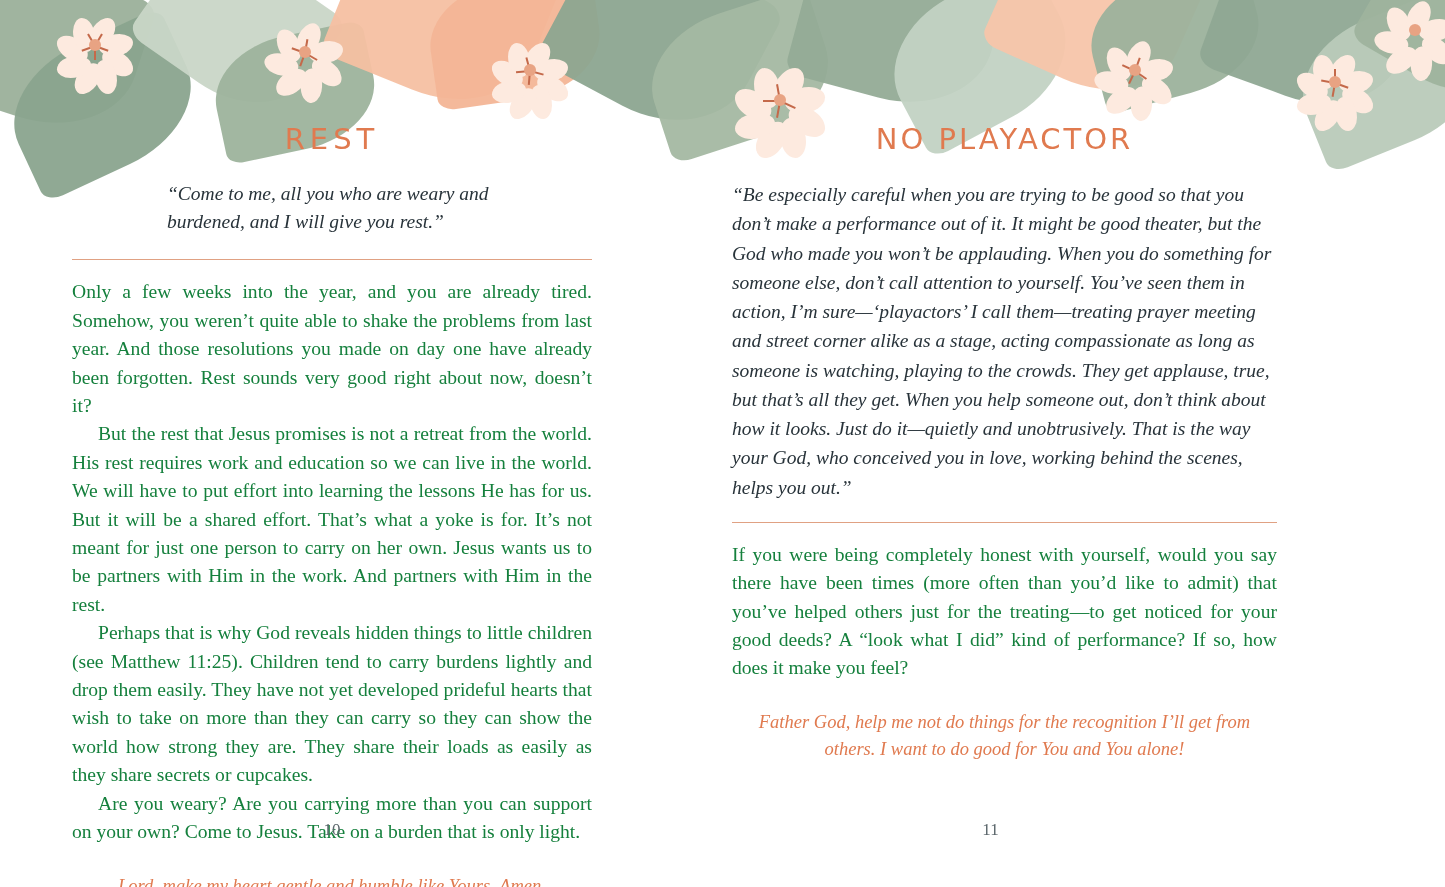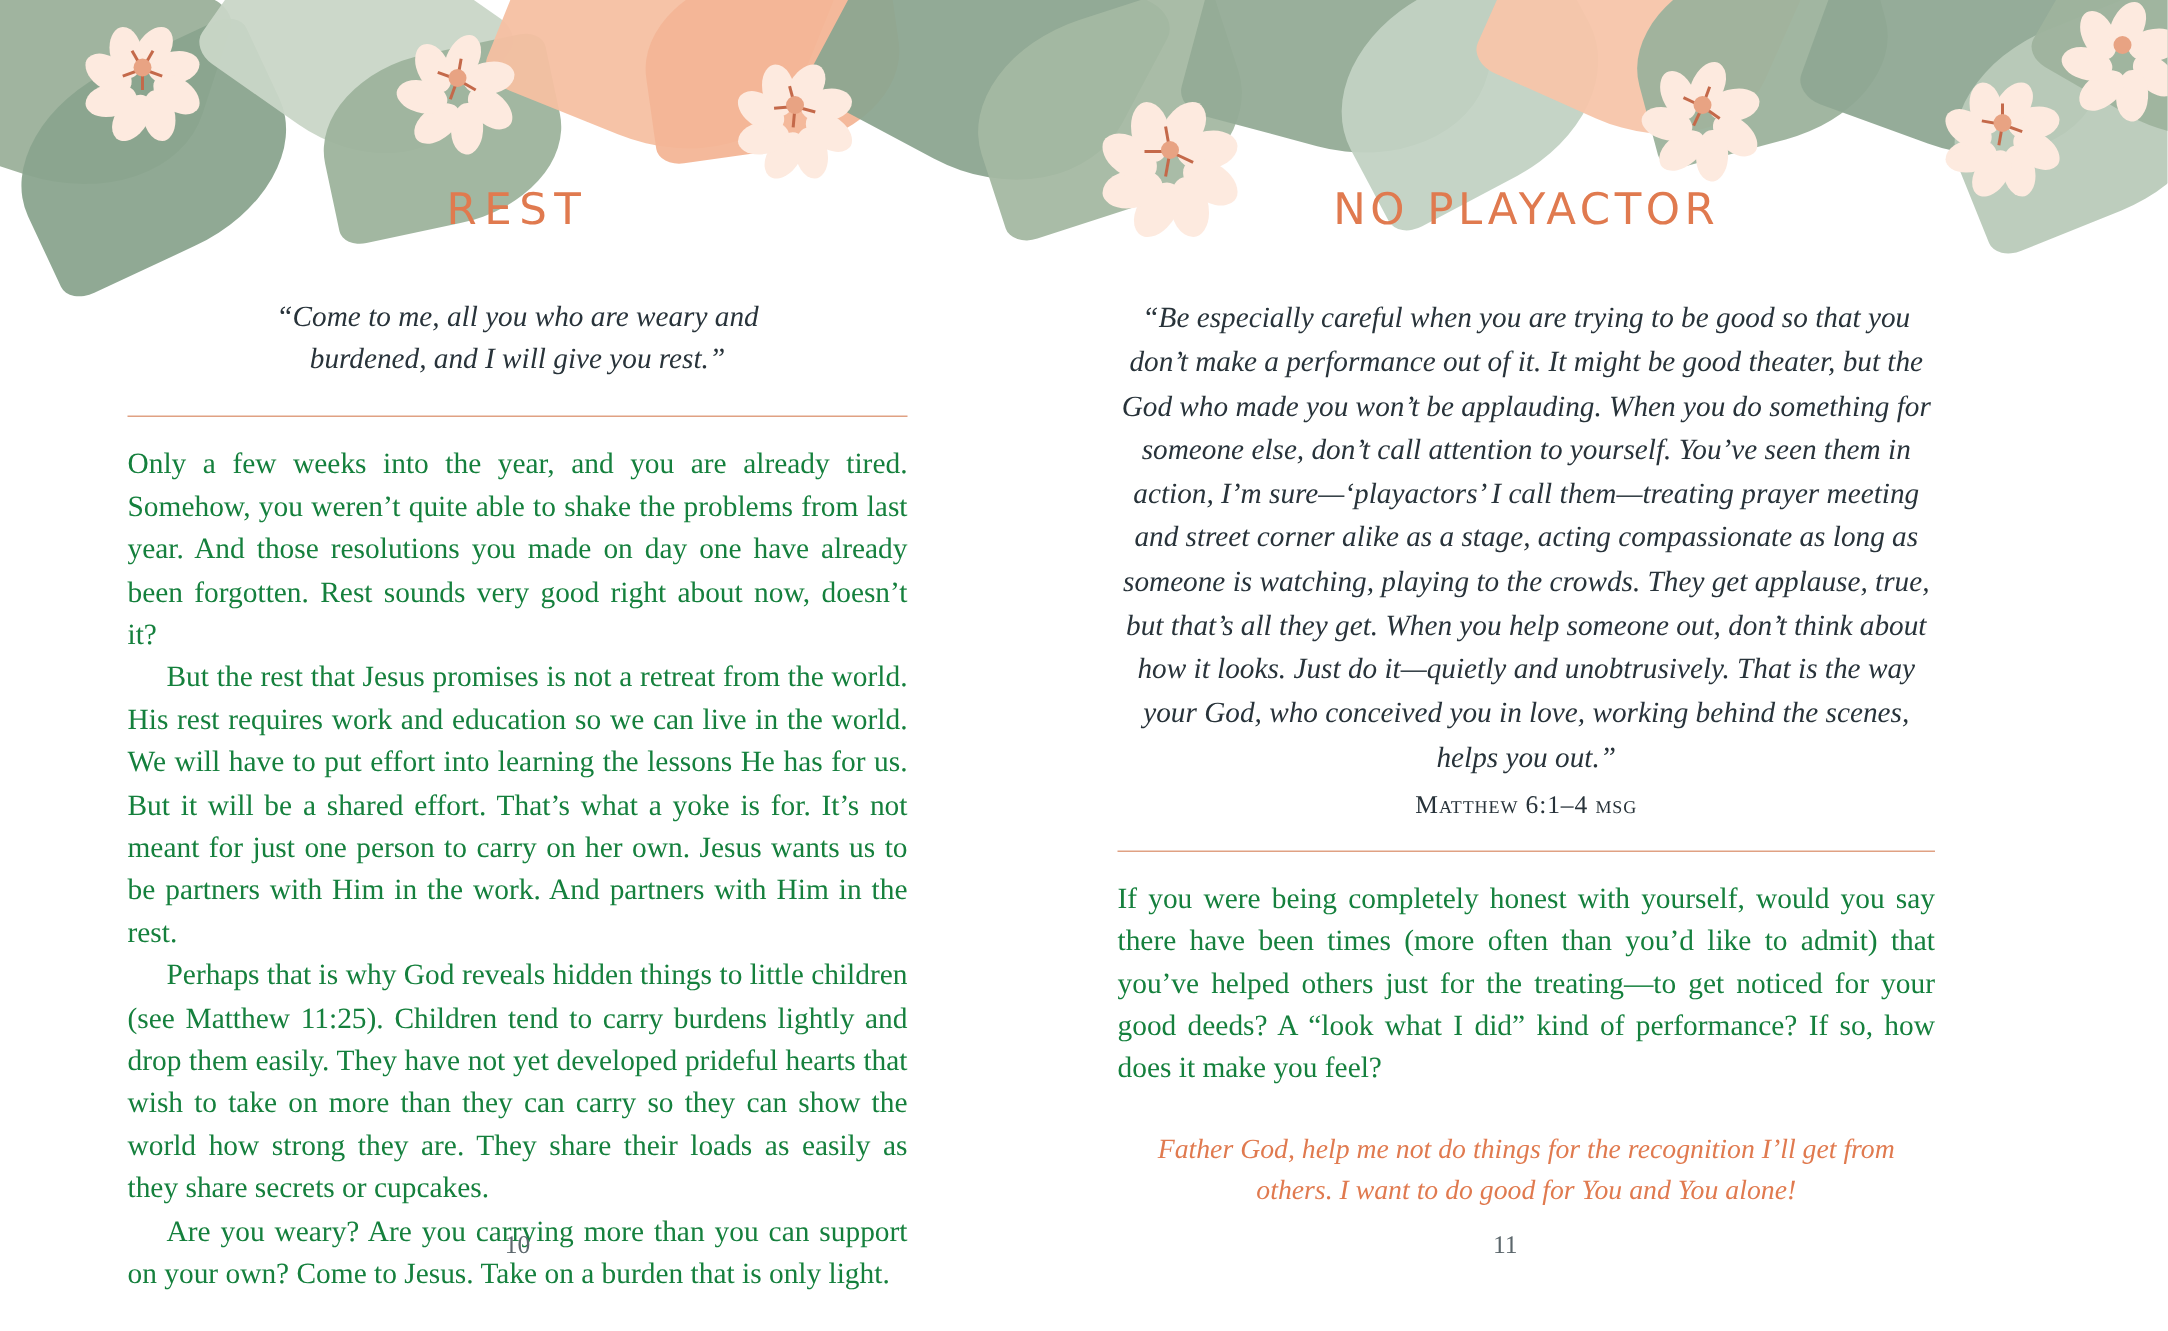--- a/index.html
+++ b/index.html
@@ -63,21 +63,21 @@
     left: 50%;
     top: 50%;
     transform-origin: 0% 50%;
     z-index: 2;
   }
 
   
   .spread {
     position: absolute;
     top: 0;
-    left: 17px;
+    left: 4px;
     width: 1238px;
     height: 887px;
     display: flex;
   }
   .page {
     width: 722px;
     height: 887px;
     position: relative;
     box-sizing: border-box;
   }
@@ -92,25 +92,25 @@
     font-family: "DejaVu Sans", sans-serif;
     font-size: 29px;
     font-weight: normal;
     letter-spacing: 5px;
     text-transform: uppercase;
     line-height: 1;
   }
   .page-right .devotion-title { font-size: 29px; letter-spacing: 3px; }
 
   .verse {
-    margin: 44px auto 0 auto;
+    margin: 26px auto 0 auto;
     font-style: italic;
     font-size: 19.5px;
     line-height: 1.42;
-    text-align: center;
+    text-align: left;
     color: #28333a;
   }
   .page-left .verse { width: 330px; }
   .page-right .verse { width: 545px; font-size: 19.5px; line-height: 1.5; }
 
   .verse-ref {
     margin-top: 7px;
     text-align: center;
     font-variant: small-caps;
     font-size: 17px;
@@ -297,21 +297,20 @@
       <p>Perhaps that is why God reveals hidden things to little children (see Matthew 11:25). Children tend to carry burdens lightly and drop them easily. They have not yet developed prideful hearts that wish to take on more than they can carry so they can show the world how strong they are. They share their loads as easily as they share secrets or cupcakes.</p>
       <p>Are you weary? Are you carrying more than you can support on your own? Come to Jesus. Take on a burden that is only light.</p>
     </div>
     <div class="prayer">Lord, make my heart gentle and humble like Yours. Amen.</div>
     <div class="folio">10</div>
   </div>
 
   <div class="page page-right">
     <h1 class="devotion-title">No Playactor</h1>
     <div class="verse">“Be especially careful when you are trying to be good so that you don’t make a performance out of it. It might be good theater, but the God who made you won’t be applauding. When you do something for someone else, don’t call attention to yourself. You’ve seen them in action, I’m sure—‘playactors’ I call them—treating prayer meeting and street corner alike as a stage, acting compassionate as long as someone is watching, playing to the crowds. They get applause, true, but that’s all they get. When you help someone out, don’t think about how it looks. Just do it—quietly and unobtrusively. That is the way your God, who conceived you in love, working behind the scenes, helps you out.”</div>
-    <div class="verse-ref">Matthew 6:1–4 msg</div>
     <div class="divider"></div>
     <div class="body-text">
       <p>If you were being completely honest with yourself, would you say there have been times (more often than you’d like to admit) that you’ve helped others just for the treating—to get noticed for your good deeds? A “look what I did” kind of performance? If so, how does it make you feel?</p>
     </div>
     <div class="prayer">Father God, help me not do things for the recognition I’ll get from others. I want to do good for You and You alone!</div>
     <div class="folio">11</div>
   </div>
 </div>
 
 </body></html>

